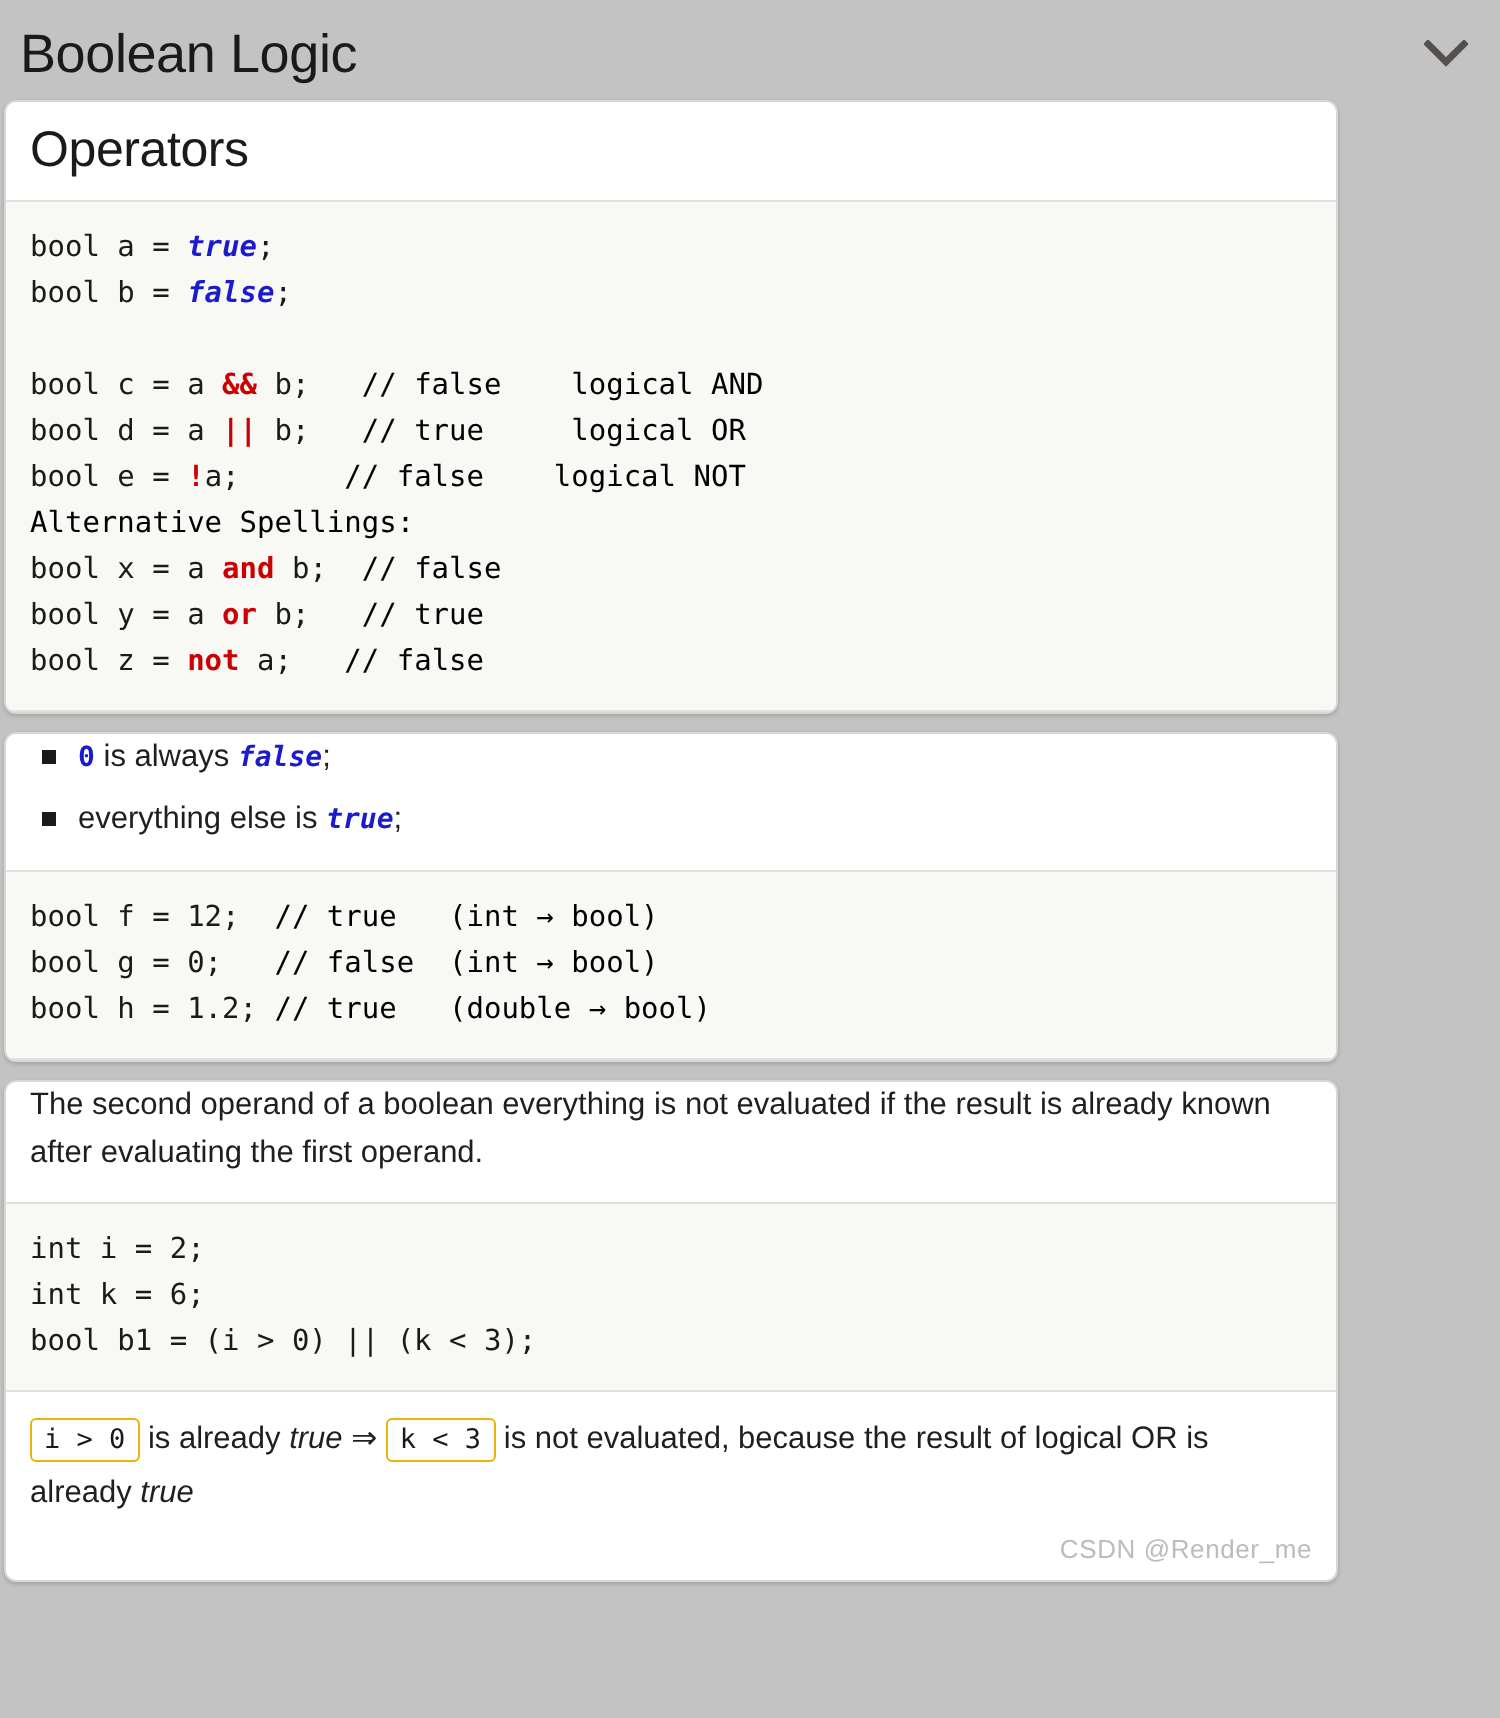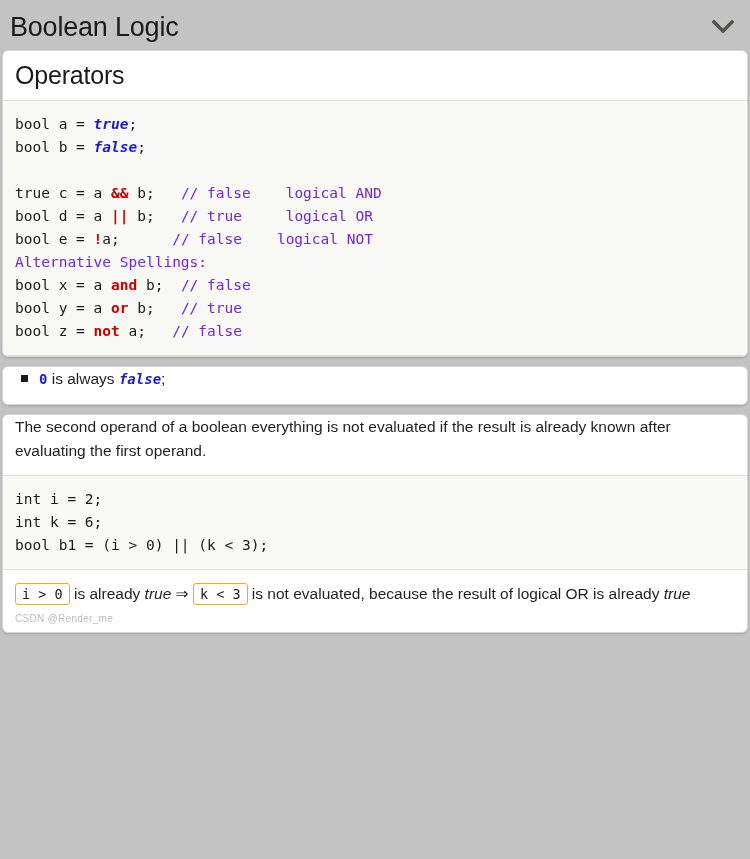--- a/index.html
+++ b/index.html
@@ -54,21 +54,21 @@
     padding: 0 2px 0 2px;
   }
   .card {
     background: #ffffff;
     border-radius: 6px;
     border: 1px solid #d7d7d7;
     box-shadow: 0 1px 2px rgba(0,0,0,0.18);
     margin-bottom: 9px;
     overflow: hidden;
     box-sizing: border-box;
-    width: 746px;
+    width: 667px;
   }
   .card-title {
     font-size: 25px;
     color: #1a1a1a;
     font-weight: 400;
     padding: 10px 12px 10px 12px;
     letter-spacing: -0.2px;
     line-height: 1.15;
   }
   .card-title .mono-inline {
@@ -118,21 +118,21 @@
     font-size: 14.5px;
     line-height: 23px;
     color: #1a1a1a;
     padding: 12px 12px 12px 12px;
     white-space: pre;
     overflow: hidden;
   }
 
   .kw   { color: #1b1bcd; font-weight: bold; font-style: italic; }
   .op   { color: #cc0000; font-weight: bold; }
-  .cmt  { color: #6d28d9; }
+  .cmt  { color: #000000; }
   .plain{ color: #1a1a1a; }
 
   
   .note {
     font-size: 15.5px;
     color: #1f1f1f;
     line-height: 1.75;
     padding: 10px 12px 4px 12px;
   }
   .inline-code {
@@ -141,21 +141,22 @@
     border: 1px solid #eab308;
     border-radius: 3px;
     padding: 2px 6px;
     background: #ffffff;
     color: #1a1a1a;
     white-space: pre;
   }
   .ital { font-style: italic; }
 
   .watermark {
-    font-size: 10px;
+    text-align: right;
+    font-size: 13px;
     color: #bcbcbc;
     padding: 2px 12px 8px 12px;
     font-family: "Liberation Sans", sans-serif;
     letter-spacing: 0.3px;
   }
 </style>
 </head>
 <body>
 
 <div id="root">
@@ -169,33 +170,37 @@
     </div>
   </div>
 
   <div class="cards">
 
     <div class="card">
       <div class="card-title">Operators</div>
       <div class="codeblock" id="code-operators"><span class="plain">bool a = </span><span class="kw">true</span><span class="plain">;</span>
 <span class="plain">bool b = </span><span class="kw">false</span><span class="plain">;</span>
 <span class="plain"></span>
-<span class="plain">true c = a </span><span class="op">&amp;&amp;</span><span class="plain"> b;   </span><span class="cmt">// false    logical AND</span>
+<span class="plain">bool c = a </span><span class="op">&amp;&amp;</span><span class="plain"> b;   </span><span class="cmt">// false    logical AND</span>
 <span class="plain">bool d = a </span><span class="op">||</span><span class="plain"> b;   </span><span class="cmt">// true     logical OR</span>
 <span class="plain">bool e = </span><span class="op">!</span><span class="plain">a;      </span><span class="cmt">// false    logical NOT</span>
 <span class="cmt">Alternative Spellings:</span>
 <span class="plain">bool x = a </span><span class="op">and</span><span class="plain"> b;  </span><span class="cmt">// false</span>
 <span class="plain">bool y = a </span><span class="op">or</span><span class="plain"> b;   </span><span class="cmt">// true</span>
 <span class="plain">bool z = </span><span class="op">not</span><span class="plain"> a;   </span><span class="cmt">// false</span></div>
     </div>
 
     <div class="card">
       <ul class="bullets" id="conversion-bullets">
           <li><span class="kw" style="font-family: &quot;DejaVu Sans Mono&quot;, monospace; font-size: 14px; font-style: normal;">0</span><span> is always </span><span class="kw" style="font-family: &quot;DejaVu Sans Mono&quot;, monospace; font-size: 14px;">false</span><span>;</span></li>
+          <li><span>everything else is </span><span class="kw" style="font-family: &quot;DejaVu Sans Mono&quot;, monospace; font-size: 14px;">true</span><span>;</span></li>
         </ul>
+      <div class="codeblock" id="code-conversion"><span class="plain">bool f = 12;  </span><span class="cmt">// true   (int → bool)</span>
+<span class="plain">bool g = 0;   </span><span class="cmt">// false  (int → bool)</span>
+<span class="plain">bool h = 1.2; </span><span class="cmt">// true   (double → bool)</span></div>
     </div>
 
     <div class="card">
       <p class="paragraph">The second operand of a boolean everything is not evaluated if the result is already known after evaluating the first operand.</p>
       <div class="codeblock" id="code-shortcircuit"><span class="plain">int i = 2;</span>
 <span class="plain">int k = 6;</span>
 <span class="plain">bool b1 = (i &gt; 0) || (k &lt; 3);</span></div>
       <div class="note">
         <span class="inline-code">i &gt; 0</span><span> is already </span><span class="ital">true</span><span> ⇒ </span><span class="inline-code">k &lt; 3</span><span> is not evaluated, because the result of logical OR is already </span><span class="ital">true</span>
       </div>

